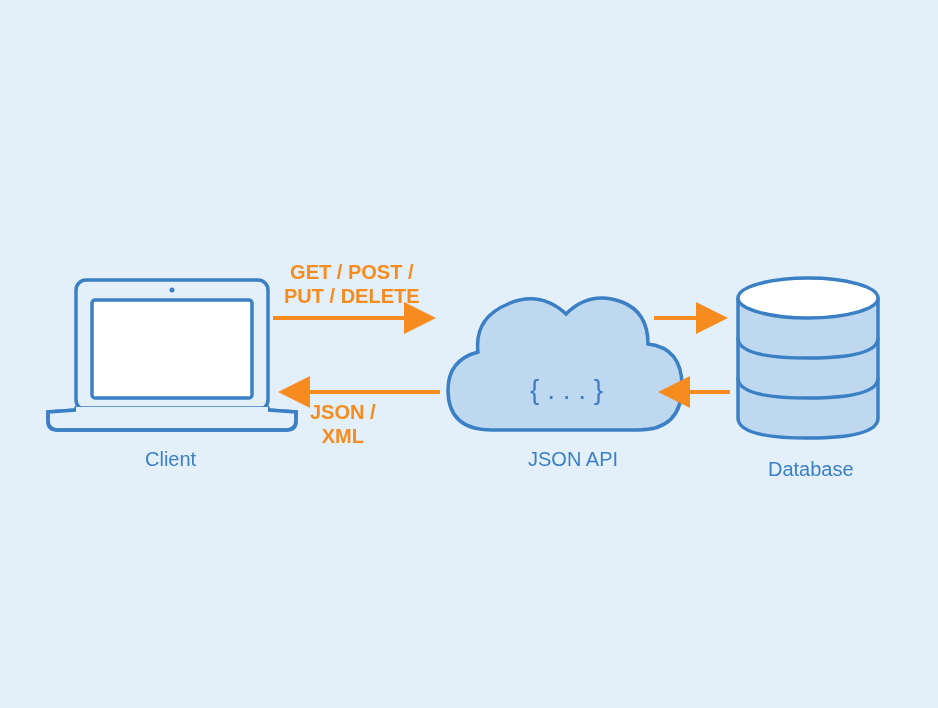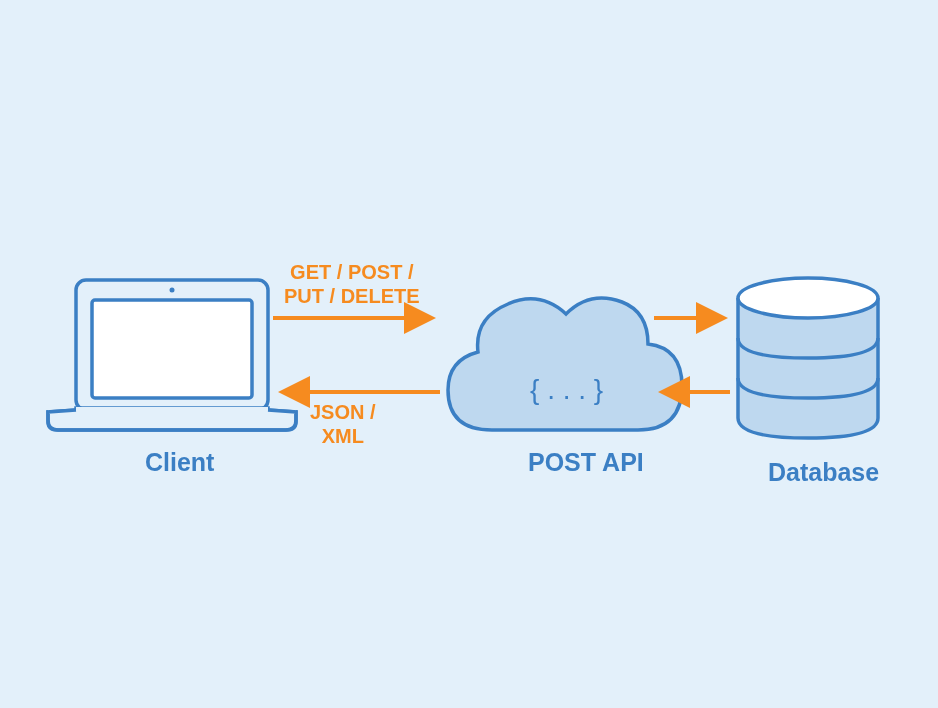--- a/index.html
+++ b/index.html
@@ -11,23 +11,22 @@
       position: relative;
     }
     .diagram {
       position: absolute;
       top: 0; left: 0;
       width: 100%; height: 100%;
     }
     .node-label {
       position: absolute;
       color: #3b7fc4;
-      font-size: 25px;
+      font-size: 20px;
       text-align: left;
-      font-weight: bold;
     }
     .arrow-label {
       position: absolute;
       color: #f68b1f;
       font-weight: 600;
       font-size: 20px;
       text-align: center;
       line-height: 1.2;
     }
     .cloud-code {
@@ -101,21 +100,21 @@
     <g>
       <line x1="654" y1="318" x2="724" y2="318" stroke="#f68b1f" stroke-width="4" marker-end="url(#arrowhead)"></line>
     </g>
     <g>
       <line x1="730" y1="392" x2="662" y2="392" stroke="#f68b1f" stroke-width="4" marker-end="url(#arrowhead)"></line>
     </g>
   </svg>
 
   
   <div class="node-label" style="left:145px; top:448px;">Client</div>
-  <div class="node-label" style="left:528px; top:448px;">POST API</div>
+  <div class="node-label" style="left:528px; top:448px;">JSON API</div>
   <div class="node-label" style="left:768px; top:458px;">Database</div>
 
   <div class="cloud-code" style="left:530px; top:374px;">{ . . . }</div>
 
   <div class="arrow-label" style="left:310px; top:400px;">
     <span>JSON /</span><br>
     <span>XML</span>
   </div>
 
   <div class="arrow-label" style="left:284px; top:260px;">

